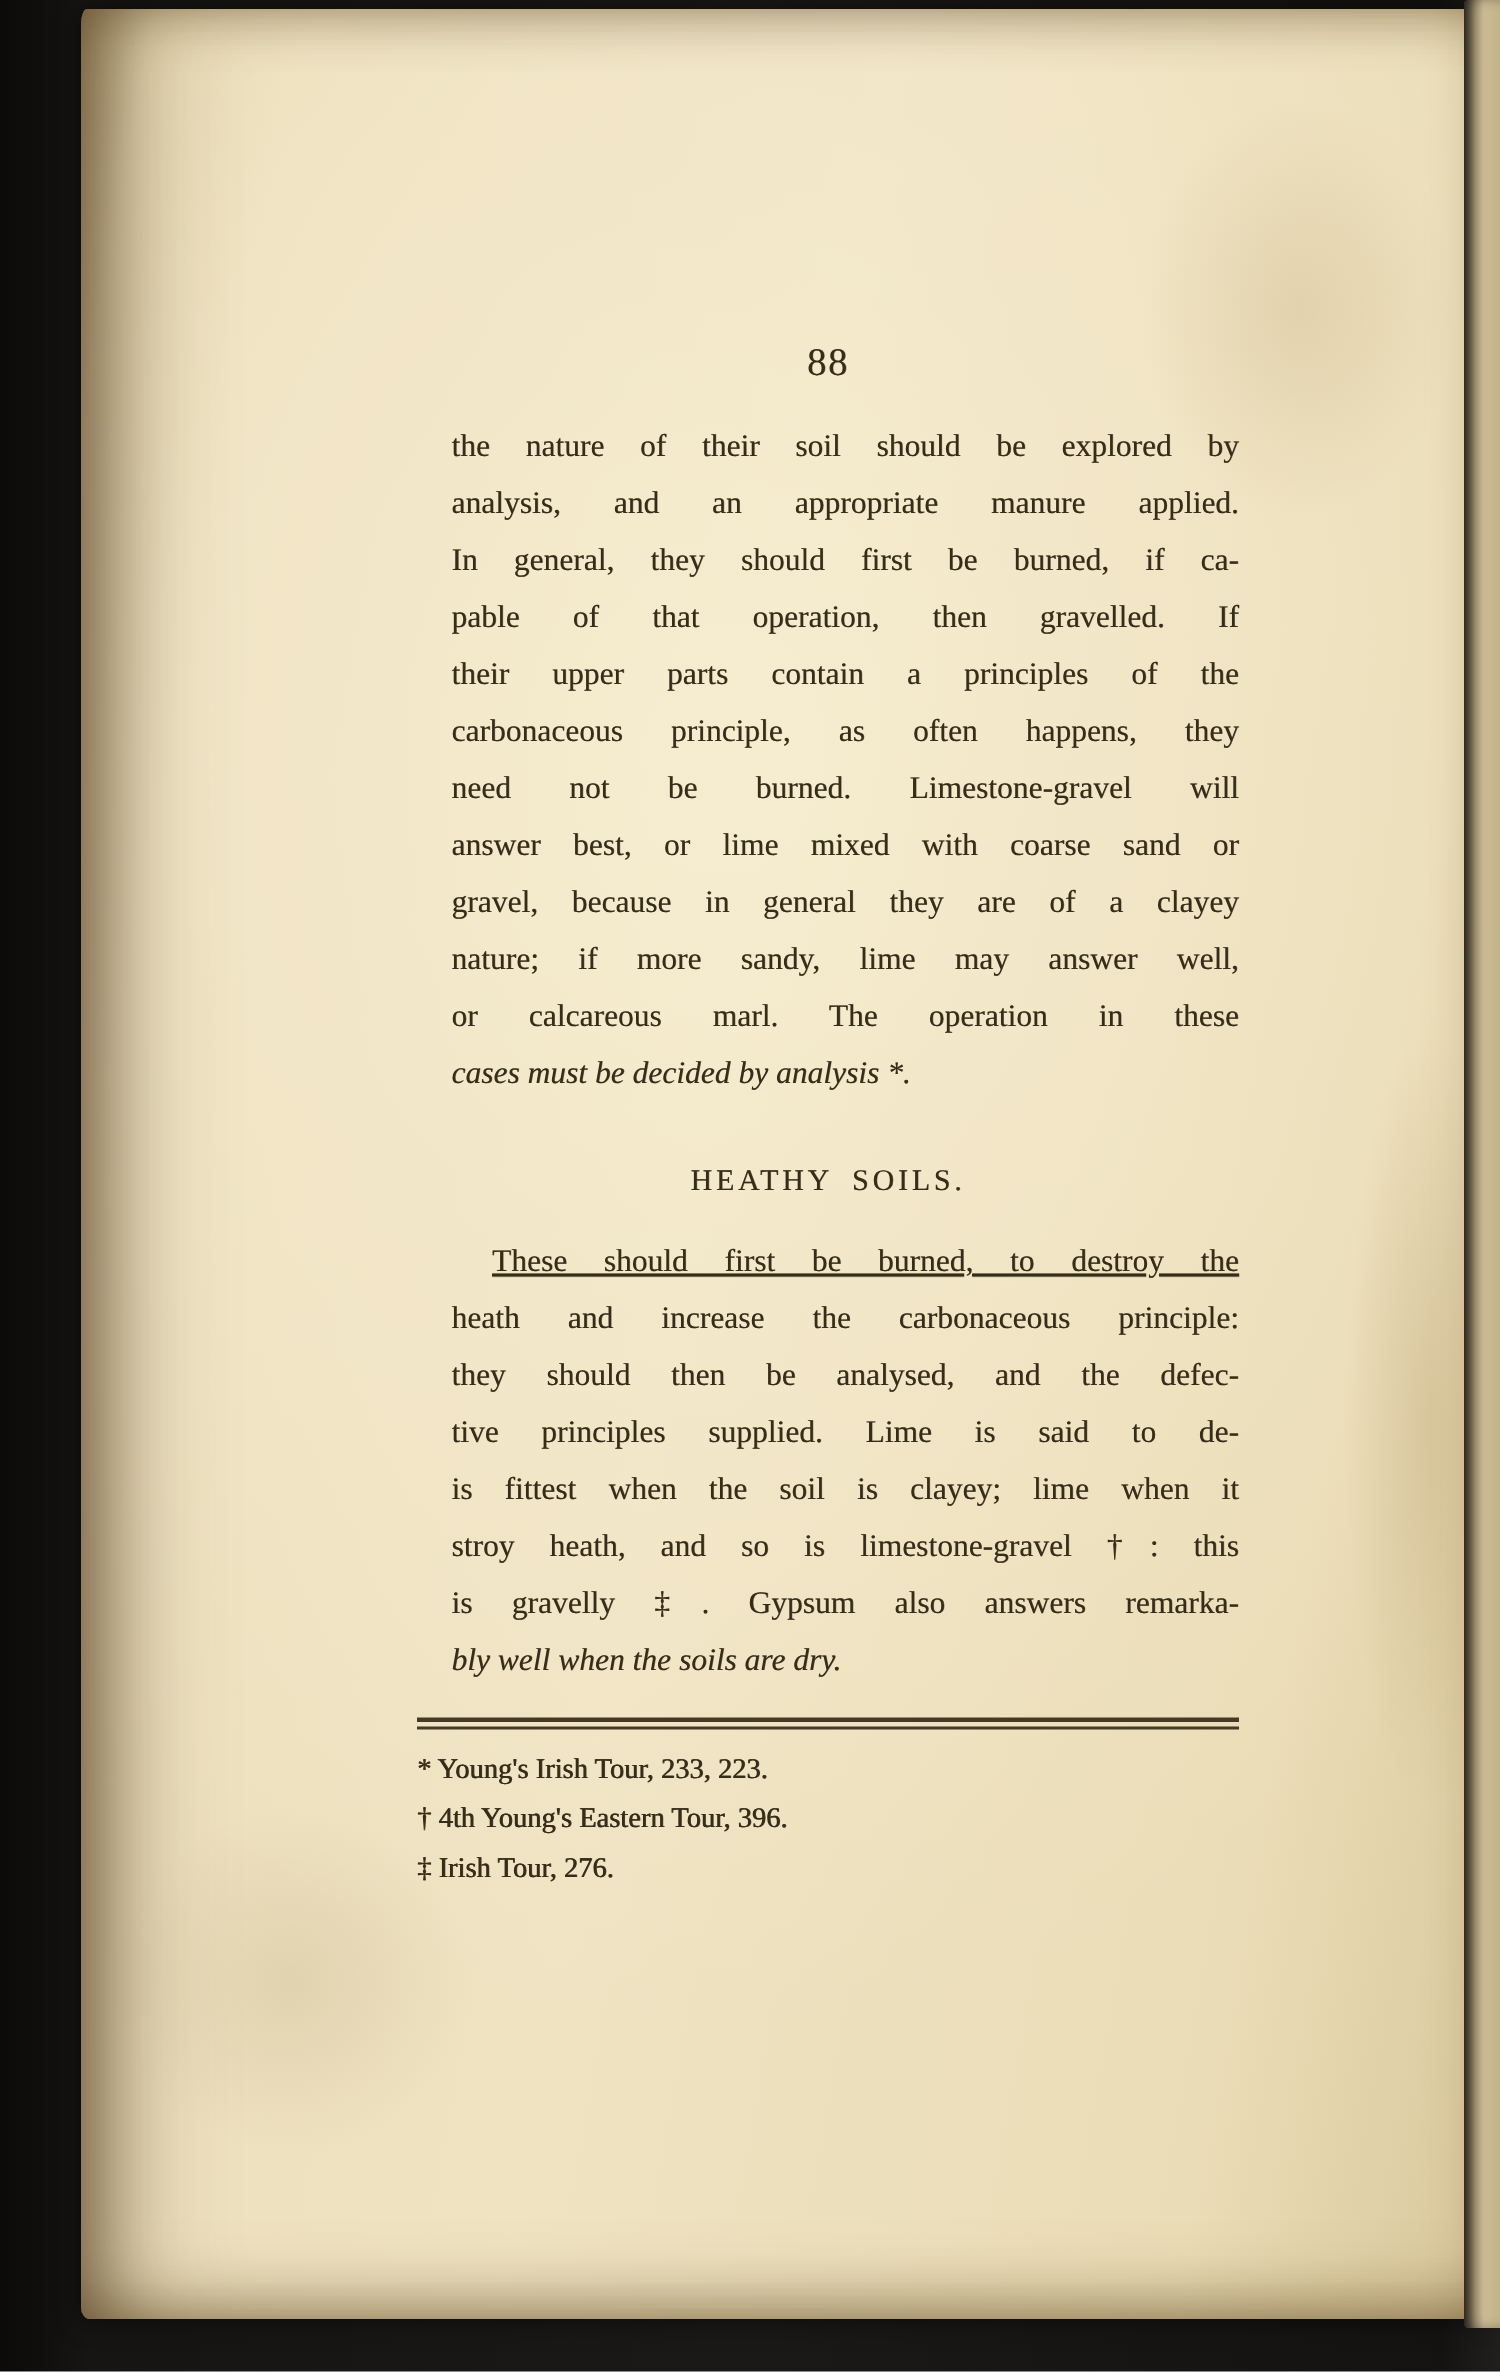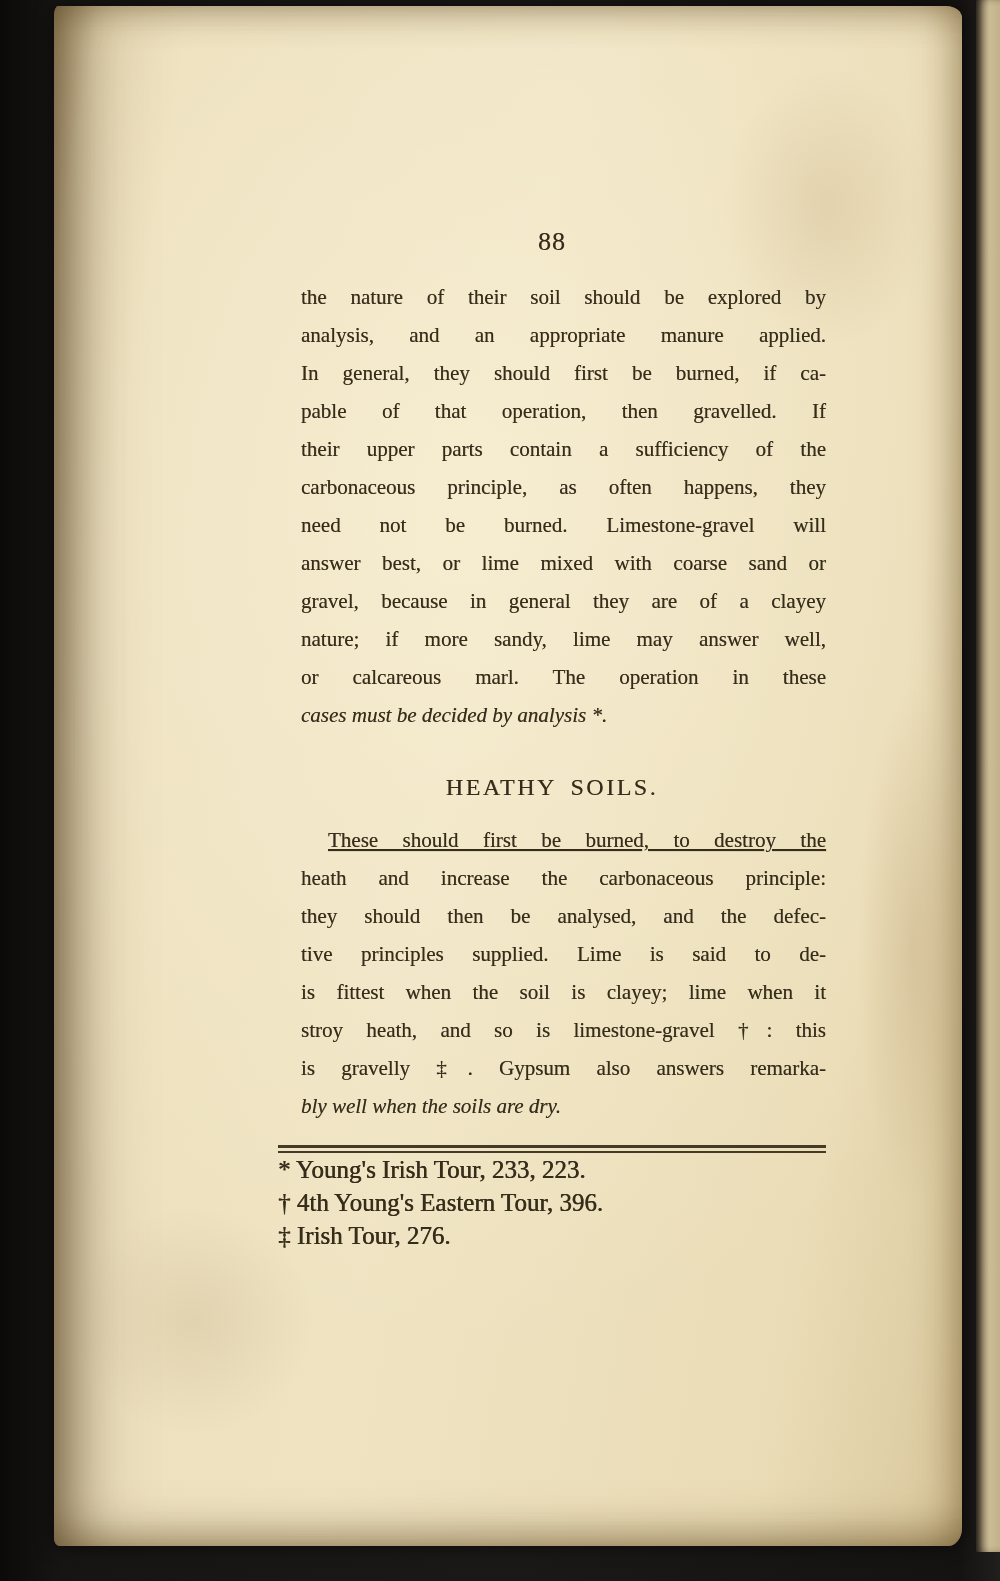--- a/index.html
+++ b/index.html
@@ -22,20 +22,21 @@
     background:
       radial-gradient(120% 90% at 45% 32%, rgba(255,248,226,0.45), rgba(255,248,226,0) 62%),
       linear-gradient(100deg, #c9b78e 0%, #e3d4ad 4%, #ecdfbc 12%, #efe3c2 45%, #eadcb6 82%, #d9c79c 100%);
     box-shadow:
       inset 30px 0 50px -18px rgba(74,52,24,0.55),
       inset 70px 0 80px -50px rgba(74,52,24,0.35),
       inset -28px 0 40px -20px rgba(110,84,40,0.45),
       inset 0 -30px 50px -24px rgba(110,84,40,0.50),
       inset 0 22px 40px -24px rgba(110,84,40,0.35),
       0 0 18px rgba(0,0,0,0.6);
+    padding-left: 39px;
   }
 
   .stain { position: absolute; pointer-events: none; border-radius: 50%; }
   .stain.s1 { top: 60px;  right: 30px; width: 210px; height: 280px;
     background: radial-gradient(closest-side, rgba(150,110,55,0.14), rgba(150,110,55,0)); }
   .stain.s2 { top: 680px; right: -6px; width: 110px; height: 520px;
     background: radial-gradient(closest-side, rgba(140,100,50,0.16), rgba(140,100,50,0)); }
   .stain.s3 { bottom: 110px; left: 20px; width: 240px; height: 230px;
     background: radial-gradient(closest-side, rgba(120,90,45,0.11), rgba(120,90,45,0)); }
 
@@ -59,34 +60,35 @@
   }
 
   .para .line { text-align: justify; text-align-last: justify; margin-left: 23px; }
   .para .line.flush  { text-align-last: left; font-style: italic; }
   .para .line.indent { padding-left: 27px; text-decoration: underline; }
 
   .section-heading {
     margin-top: 34px;
     margin-bottom: 15px;
     text-align: center;
-    font-size: 24px;
+    font-size: 20px;
     letter-spacing: 2.5px;
     word-spacing: 6px;
   }
 
   .footnote-rule {
     margin-top: 20px;
     height: 3px;
     border-top: 3px solid #453a25;
     border-bottom: 2px solid #453a25;
   }
 
   .footnotes {
-    font-size: 25px;
+    margin-top: 10px;
+    font-size: 19px;
     line-height: 33px;
     text-shadow: 0.5px 0 0 rgba(53,44,26,0.8), 0.3px 0.2px 0.3px rgba(53,44,26,0.5);
   }
 
   .next-page {
     position: absolute;
     right: 0;
     top: 0;
     width: 24px;
     height: 1552px;
@@ -104,21 +106,21 @@
   <div class="stain s3"></div>
 
   <div class="text-block">
     <div class="page-number">88</div>
 
     <div class="para">
       <div class="line">the nature of their soil should be explored by</div>
       <div class="line">analysis, and an appropriate manure applied.</div>
       <div class="line">In general, they should first be burned, if ca-</div>
       <div class="line">pable of that operation, then gravelled. If</div>
-      <div class="line">their upper parts contain a sufficiency of the</div>
+      <div class="line">their upper parts contain a principles of the</div>
       <div class="line">carbonaceous principle, as often happens, they</div>
       <div class="line">need not be burned. Limestone-gravel will</div>
       <div class="line">answer best, or lime mixed with coarse sand or</div>
       <div class="line">gravel, because in general they are of a clayey</div>
       <div class="line">nature; if more sandy, lime may answer well,</div>
       <div class="line">or calcareous marl. The operation in these</div>
       <div class="line flush">cases must be decided by analysis *.</div>
     </div>
 
     <div class="section-heading">HEATHY SOILS.</div>

